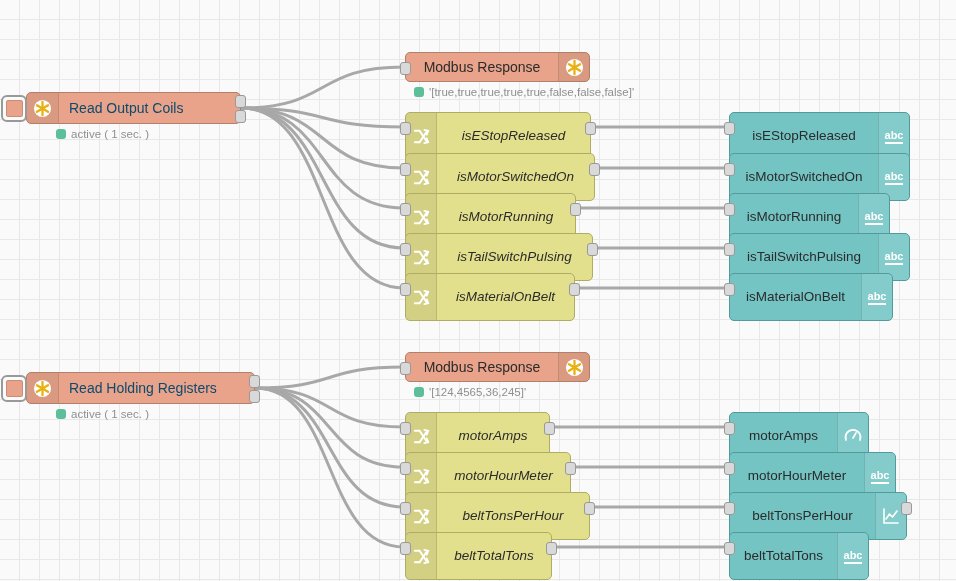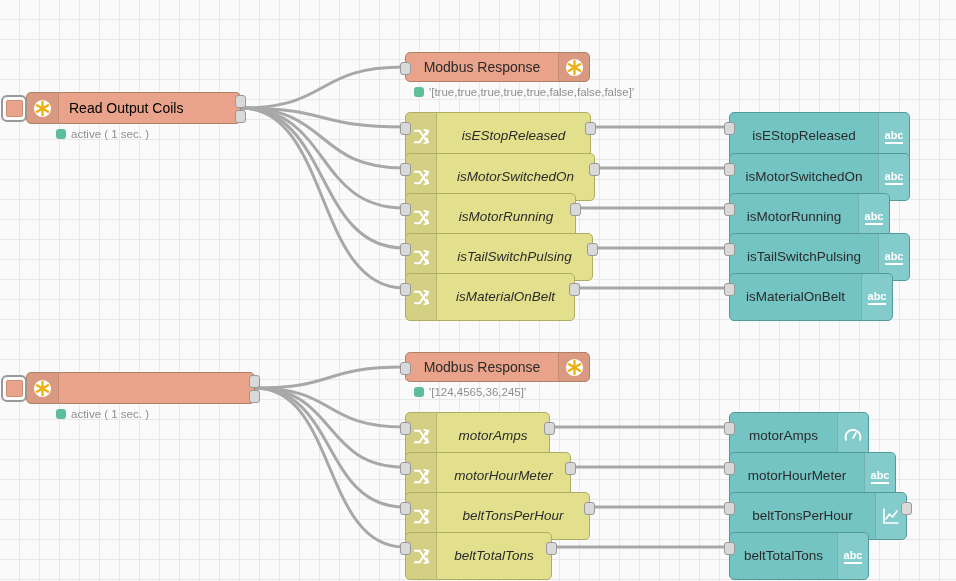--- a/index.html
+++ b/index.html
@@ -75,21 +75,21 @@
 
   
   .node.read {
     background: #e8a38a;
     border-color: #b08068;
     height: 32px;
   }
   .node.read .label {
     justify-content: flex-start;
     font-size: 14px;
-    color: #000000;
+    color: #0c4a6e;
     padding-left: 10px;
   }
   .node.read .icon-box {
     width: 31px;
     flex: 0 0 31px;
     display: flex;
     align-items: center;
     justify-content: center;
     background: rgba(0,0,0,0.06);
     border-right: 1px solid rgba(0,0,0,0.10);
@@ -386,20 +386,21 @@
         <div class="icon-box">
           <svg width="19" height="19" viewBox="0 0 20 20" class="asterisk">
             <circle cx="10" cy="10" r="9" fill="#ffffff"></circle>
             <g stroke="#e8b010" stroke-width="2.4" stroke-linecap="round">
               <line x1="10" y1="3" x2="10" y2="17"></line>
               <line x1="4.2" y1="6.5" x2="15.8" y2="13.5"></line>
               <line x1="15.8" y1="6.5" x2="4.2" y2="13.5"></line>
             </g>
           </svg>
         </div>
+        <div class="label">Read Holding Registers</div>
         <div class="port out" style="top: 2px;"></div>
         <div class="port out" style="top: 17px;"></div>
       </div>
       <div class="status" style="left: 56px; top: 408px;">
         <span class="dot"></span>
         <span>active ( 1 sec. )</span>
       </div>
       <div class="node response" style="left: 405px; top: 352px; width: 185px;">
         <div class="label">Modbus Response</div>
         <div class="icon-box">

